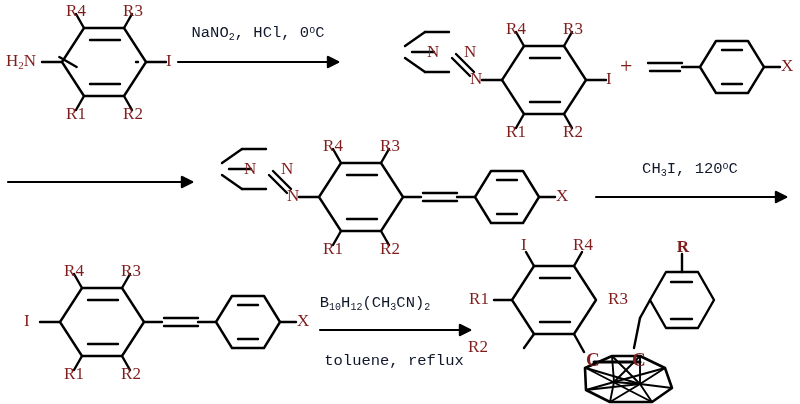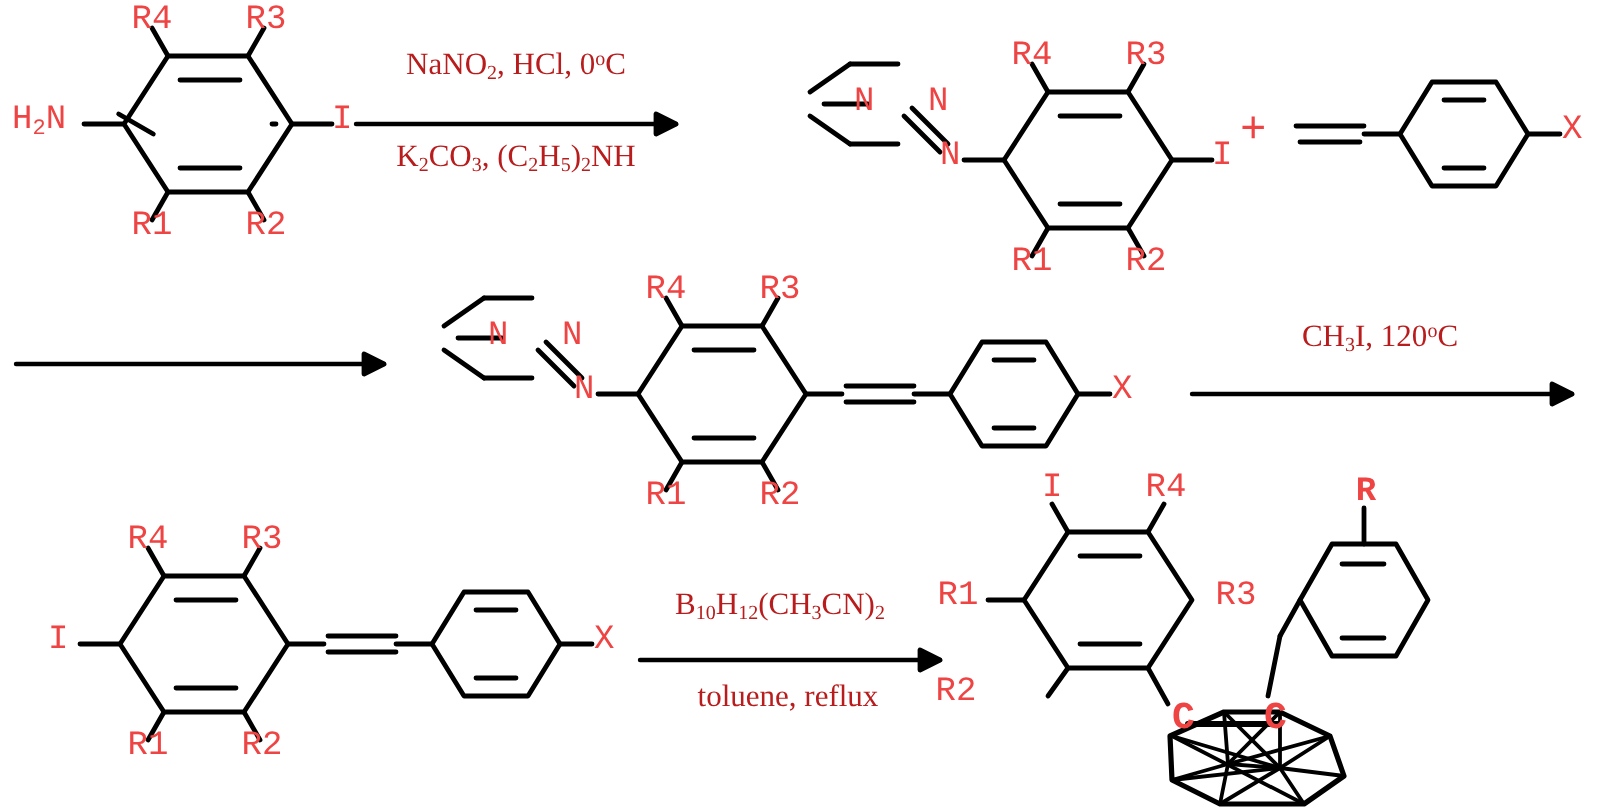--- a/index.html
+++ b/index.html
@@ -1,25 +1,25 @@
 <!DOCTYPE html>
 <html><head>
 <meta charset="utf-8">
 <title>Reaction Scheme</title>
 <style>
   html,body{margin:0;padding:0;background:#fff;}
   body{width:800px;height:404px;overflow:hidden;
        font-family:"Liberation Sans",sans-serif;color:#000;}
   #scheme{position:relative;width:800px;height:404px;background:#ffffff;}
   #scheme svg{position:absolute;left:0;top:0;}
-  .lbl{position:absolute;font-family:Liberation Mono, monospace;
-       font-size:17px;line-height:1;white-space:nowrap;color:#ef4444;}
+  .lbl{position:absolute;font-family:Liberation Serif, serif;
+       font-size:17px;line-height:1;white-space:nowrap;color:#7f1d1d;}
   .lbl sub{font-size:11px;vertical-align:-0.25em;}
   .cond{position:absolute;font-size:15.5px;white-space:nowrap;
-        font-family:Liberation Serif, serif;color:#b91c1c;}
+        font-family:Liberation Mono, monospace;color:#0f172a;}
   .cond sub{font-size:10px;vertical-align:-0.25em;}
   .cond sup{font-size:10px;vertical-align:0.45em;}
   .bold{font-weight:bold;}
   .ctr{transform:translateX(-50%);}
 </style>
 </head>
 <body>
 
 <div id="scheme">
 
@@ -194,21 +194,20 @@
 </svg>
 
 <span class="lbl" style="left:6px;top:52px;">H<sub>2</sub>N</span>
 <span class="lbl ctr" style="left:76px;top:2px;">R4</span>
 <span class="lbl ctr" style="left:133px;top:2px;">R3</span>
 <span class="lbl ctr" style="left:76px;top:105px;">R1</span>
 <span class="lbl ctr" style="left:133px;top:105px;">R2</span>
 <span class="lbl" style="left:166px;top:52px;">I</span>
 
 <span class="cond ctr" style="left:258px;top:24px;">NaNO<sub>2</sub>, HCl, 0<sup>o</sup>C</span>
-<span class="cond ctr" style="left:258px;top:70px;">K<sub>2</sub>CO<sub>3</sub>, (C<sub>2</sub>H<sub>5</sub>)<sub>2</sub>NH</span>
 
 <span class="lbl" style="left:427px;top:43px;">N</span>
 <span class="lbl" style="left:464px;top:43px;">N</span>
 <span class="lbl" style="left:470px;top:70px;">N</span>
 <span class="lbl ctr" style="left:516px;top:20px;">R4</span>
 <span class="lbl ctr" style="left:573px;top:20px;">R3</span>
 <span class="lbl ctr" style="left:516px;top:123px;">R1</span>
 <span class="lbl ctr" style="left:573px;top:123px;">R2</span>
 <span class="lbl" style="left:606px;top:70px;">I</span>
 
@@ -227,22 +226,22 @@
 
 <span class="cond ctr" style="left:690px;top:160px;text-align:right;">CH<sub>3</sub>I, 120<sup>o</sup>C</span>
 
 <span class="lbl" style="left:24px;top:312px;">I</span>
 <span class="lbl ctr" style="left:74px;top:262px;">R4</span>
 <span class="lbl ctr" style="left:131px;top:262px;">R3</span>
 <span class="lbl ctr" style="left:74px;top:365px;">R1</span>
 <span class="lbl ctr" style="left:131px;top:365px;">R2</span>
 <span class="lbl" style="left:297px;top:312px;">X</span>
 
-<span class="cond ctr" style="left:390px;top:294px;">B<sub>10</sub>H<sub>12</sub>(CH<sub>3</sub>CN)<sub>2</sub></span>
-<span class="cond ctr" style="left:394px;top:340px;">toluene, reflux</span>
+<span class="cond ctr" style="left:375px;top:294px;">B<sub>10</sub>H<sub>12</sub>(CH<sub>3</sub>CN)<sub>2</sub></span>
+<span class="cond ctr" style="left:394px;top:352px;">toluene, reflux</span>
 
 <span class="lbl" style="left:521px;top:236px;">I</span>
 <span class="lbl ctr" style="left:583px;top:236px;">R4</span>
 <span class="lbl ctr" style="left:479px;top:290px;">R1</span>
 <span class="lbl ctr" style="left:478px;top:338px;">R2</span>
 <span class="lbl ctr" style="left:618px;top:290px;">R3</span>
 <span class="lbl bold ctr" style="left:683px;top:238px;">R</span>
 <span class="lbl bold" style="left:586px;top:350px;font-size:19px;">C</span>
 <span class="lbl bold" style="left:632px;top:350px;font-size:19px;">C</span>
 

